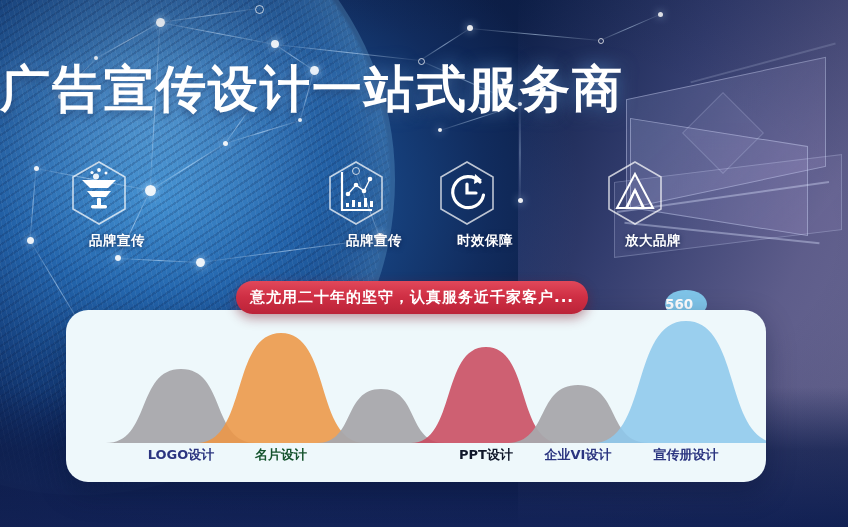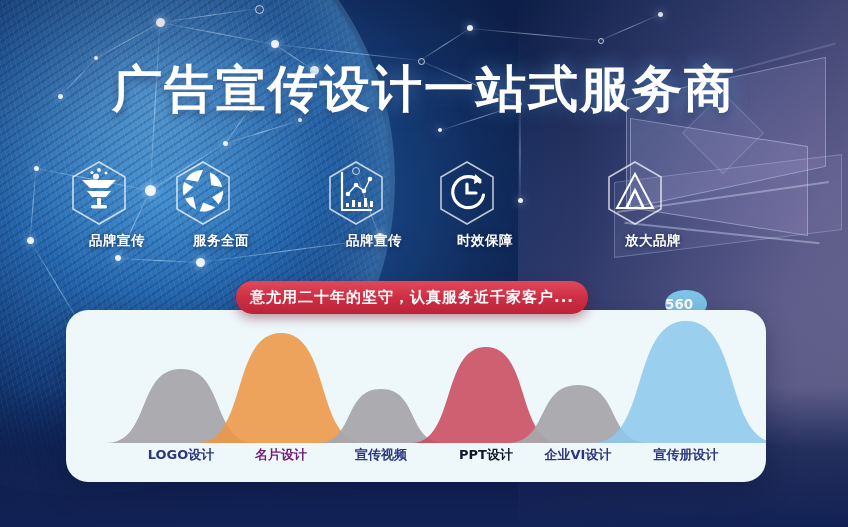--- a/index.html
+++ b/index.html
@@ -66,21 +66,21 @@
   .gl3{right:10px;top:62px;width:150px;transform:rotate(-15deg);opacity:.5;}
 
   
   .net{position:absolute;inset:0;}
   .node{position:absolute;border-radius:50%;background:rgba(255,255,255,.92);box-shadow:0 0 9px rgba(190,225,255,.85);}
   .node.hollow{background:transparent;border:1.5px solid rgba(255,255,255,.75);box-shadow:none;}
   .edge{position:absolute;height:1px;background:linear-gradient(90deg,rgba(255,255,255,.05),rgba(205,230,255,.55),rgba(255,255,255,.05));transform-origin:0 50%;}
 
   
   .title{
-    position:absolute;left:0;top:56px;width:848px;text-align:center;
+    position:absolute;left:0;top:56px;width:848px;
     font-size:50px;font-weight:bold;color:#ffffff;letter-spacing:2px;
     font-family:"DejaVu Sans","Liberation Sans",sans-serif;
     text-shadow:0 0 18px rgba(120,190,255,.55),0 3px 10px rgba(8,22,60,.65);
     white-space:nowrap;
   }
 
   
   .features{position:absolute;left:0;top:160px;width:848px;height:90px;}
   .feature{position:absolute;width:92px;text-align:right;}
   .hexwrap{position:relative;width:62px;height:66px;margin:0 auto;}
@@ -231,38 +231,20 @@
               <path d="M25 16.5 a3 3 0 0 1 6 0 a3 3 0 0 1 -6 0" opacity=".9"></path>
               <path d="M14 20 h34 l-8 8 h-18 z"></path>
               <path d="M19 31 h24 l-5 6 h-14 z"></path>
               <rect x="29" y="38" width="4" height="8" rx="1"></rect>
               <rect x="23" y="45" width="16" height="3.4" rx="1.6"></rect>
             </g>
           </svg>
         </div>
         <div class="flabel">品牌宣传</div>
       </div>
-      <div class="feature" style="left: 157px; top: 0px;">
-        <div class="hexwrap">
-          <svg class="hex" viewBox="0 0 62 66">
-            <path d="M31 2 L57 17 L57 49 L31 64 L5 49 L5 17 Z" fill="none" stroke="rgba(255,255,255,.72)" stroke-width="1.6"></path>
-          </svg>
-          <svg class="ficon" viewBox="0 0 62 66">
-            <g fill="#fff">
-              <path d="M31 10 a21 21 0 0 0 -17.6 9.6 l12.6 2.2 z"></path>
-              <path d="M12.2 22 a21 21 0 0 0 -.6 13.5 l9.6 -8.6 z"></path>
-              <path d="M13.2 38.6 a21 21 0 0 0 11 10.8 l-3 -12.6 z"></path>
-              <path d="M27.6 51.4 a21 21 0 0 0 15.6 -4.2 l-12 -4.6 z"></path>
-              <path d="M46.6 44.2 a21 21 0 0 0 4.6 -13.6 l-11 6.6 z"></path>
-              <path d="M50.2 27 a21 21 0 0 0 -12.4 -14.8 l1.4 13 z"></path>
-            </g>
-          </svg>
-        </div>
-        <div class="flabel">服务全面</div>
-      </div>
       <div class="feature" style="left: 310px; top: 0px;">
         <div class="hexwrap">
           <svg class="hex" viewBox="0 0 62 66">
             <path d="M31 2 L57 17 L57 49 L31 64 L5 49 L5 17 Z" fill="none" stroke="rgba(255,255,255,.72)" stroke-width="1.6"></path>
           </svg>
           <svg class="ficon" viewBox="0 0 62 66">
             <g fill="none" stroke="#fff" stroke-width="2.2">
               <path d="M17 12 v38 h30"></path>
             </g>
             <g fill="#fff">
@@ -324,22 +306,21 @@
     <svg class="chart" id="chart-svg" viewBox="0 0 700 138" preserveAspectRatio="none">
         <path d="M40 133 C85 133 70 59 115 59 C160 59 145 133 190 133 Z" fill="#a8a8ac" fill-opacity="0.95"></path>
         <path d="M131 133 C181.4 133 164.6 23 215 23 C265.4 23 248.6 133 299 133 Z" fill="#ed9646" fill-opacity="0.88"></path>
         <path d="M251 133 C289.4 133 276.6 79 315 79 C353.4 79 340.6 133 379 133 Z" fill="#a8a8ac" fill-opacity="0.95"></path>
         <path d="M345 133 C390 133 375 37 420 37 C465 37 450 133 495 133 Z" fill="#c94a5e" fill-opacity="0.88"></path>
         <path d="M441 133 C483.6 133 469.4 75 512 75 C554.6 75 540.4 133 583 133 Z" fill="#a8a8ac" fill-opacity="0.95"></path>
         <path d="M527 133 C582.8 133 564.2 11 620 11 C675.8 11 657.2 133 713 133 Z" fill="#8ec8ec" fill-opacity="0.88"></path>
       </svg>
     <div class="axis-labels" id="axis-labels">
         <div class="axis-label" style="left: 55px; top: 0px; width: 120px; color: rgb(43, 53, 128);">LOGO设计</div>
-        <div class="axis-label" style="left: 155px; top: 0px; width: 120px; color: #701a75;">名片设计</div>
-        <div class="axis-label" style="left: 255px; top: 0px; width: 120px; color: rgb(43, 53, 128);">宣传视频</div>
+        <div class="axis-label" style="left: 155px; top: 0px; width: 120px; color: #14532d;">名片设计</div>
         <div class="axis-label" style="left: 360px; top: 0px; width: 120px; color: #0f172a;">PPT设计</div>
         <div class="axis-label" style="left: 452px; top: 0px; width: 120px; color: rgb(43, 53, 128);">企业VI设计</div>
         <div class="axis-label" style="left: 560px; top: 0px; width: 120px; color: rgb(43, 53, 128);">宣传册设计</div>
       </div>
   </div>
 
   <div id="bubbles">
       <div class="bubble" style="left: 160px; top: 338px; width: 42px; height: 28px; background: rgb(124, 124, 128); color: rgb(124, 124, 128); font-size: 13.5px;">
         <span style="color:#fff">290</span>
         <span class="tail"></span>

